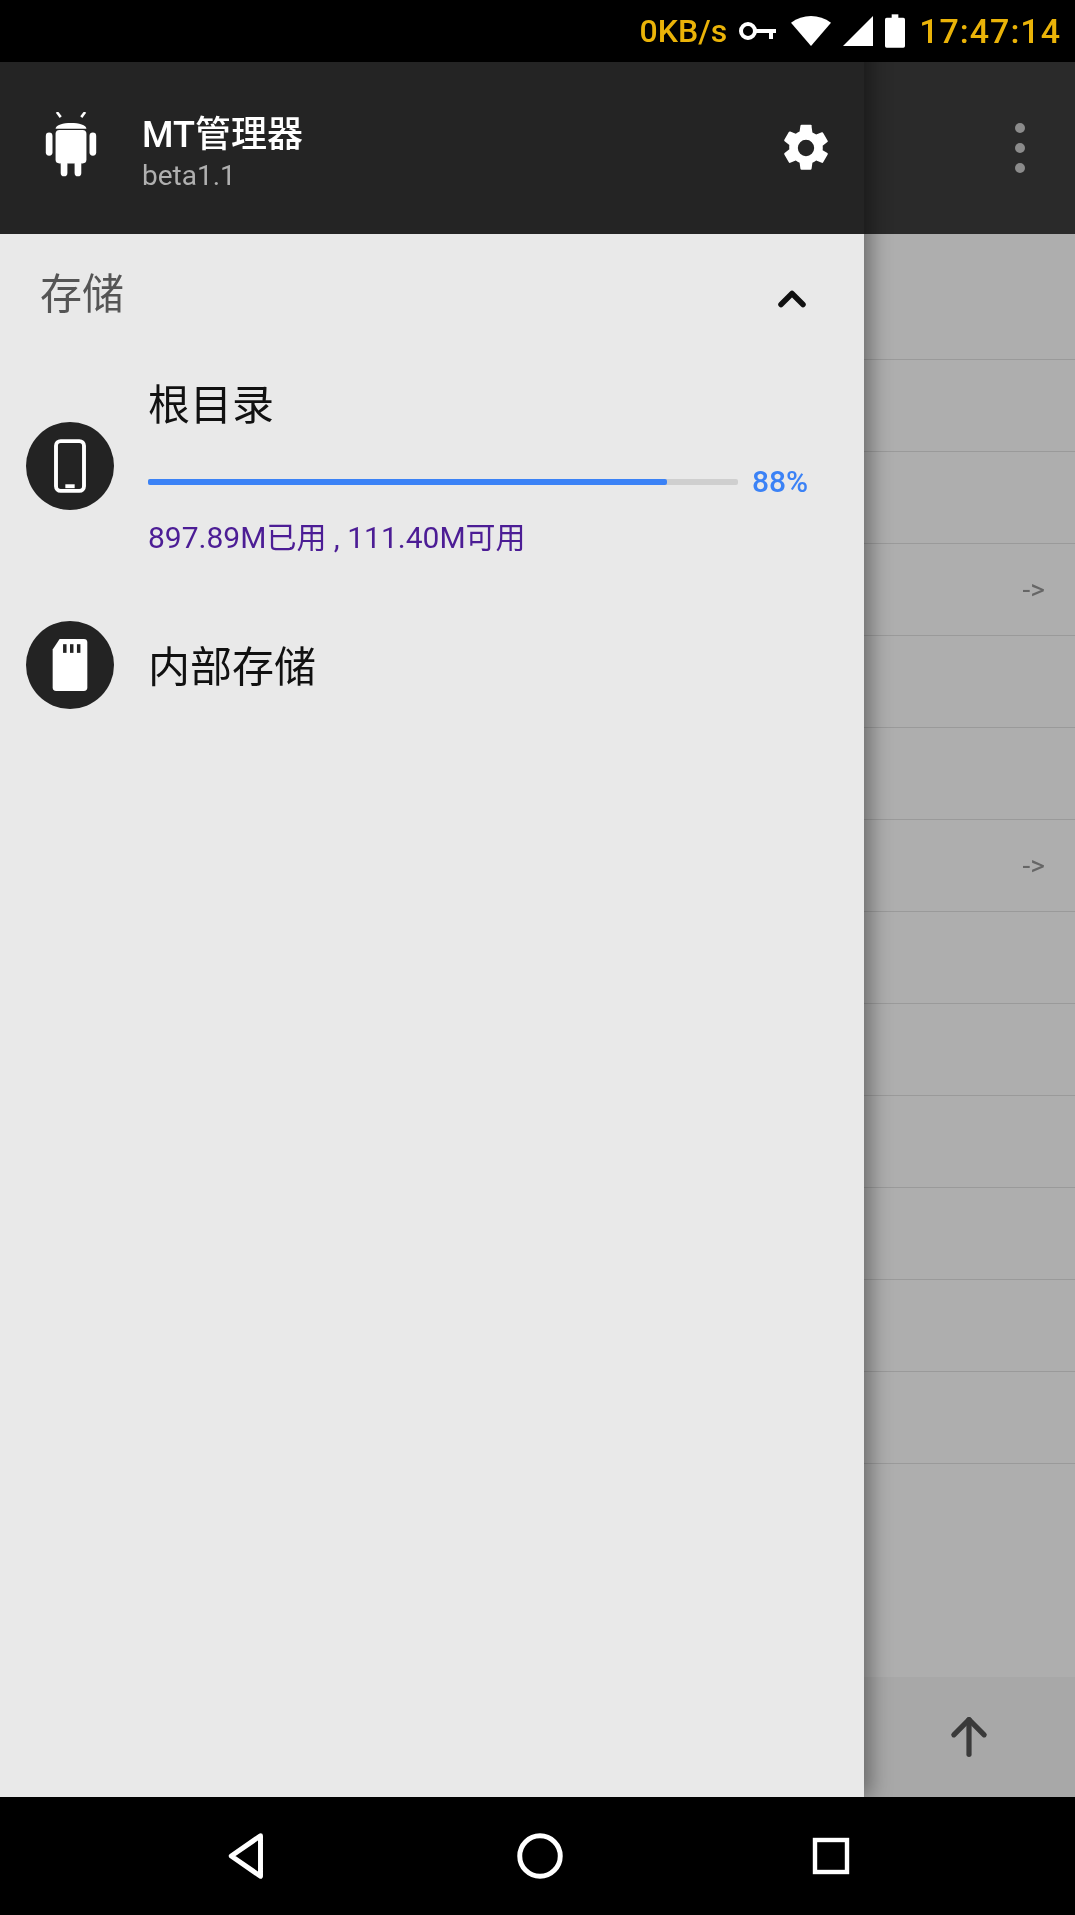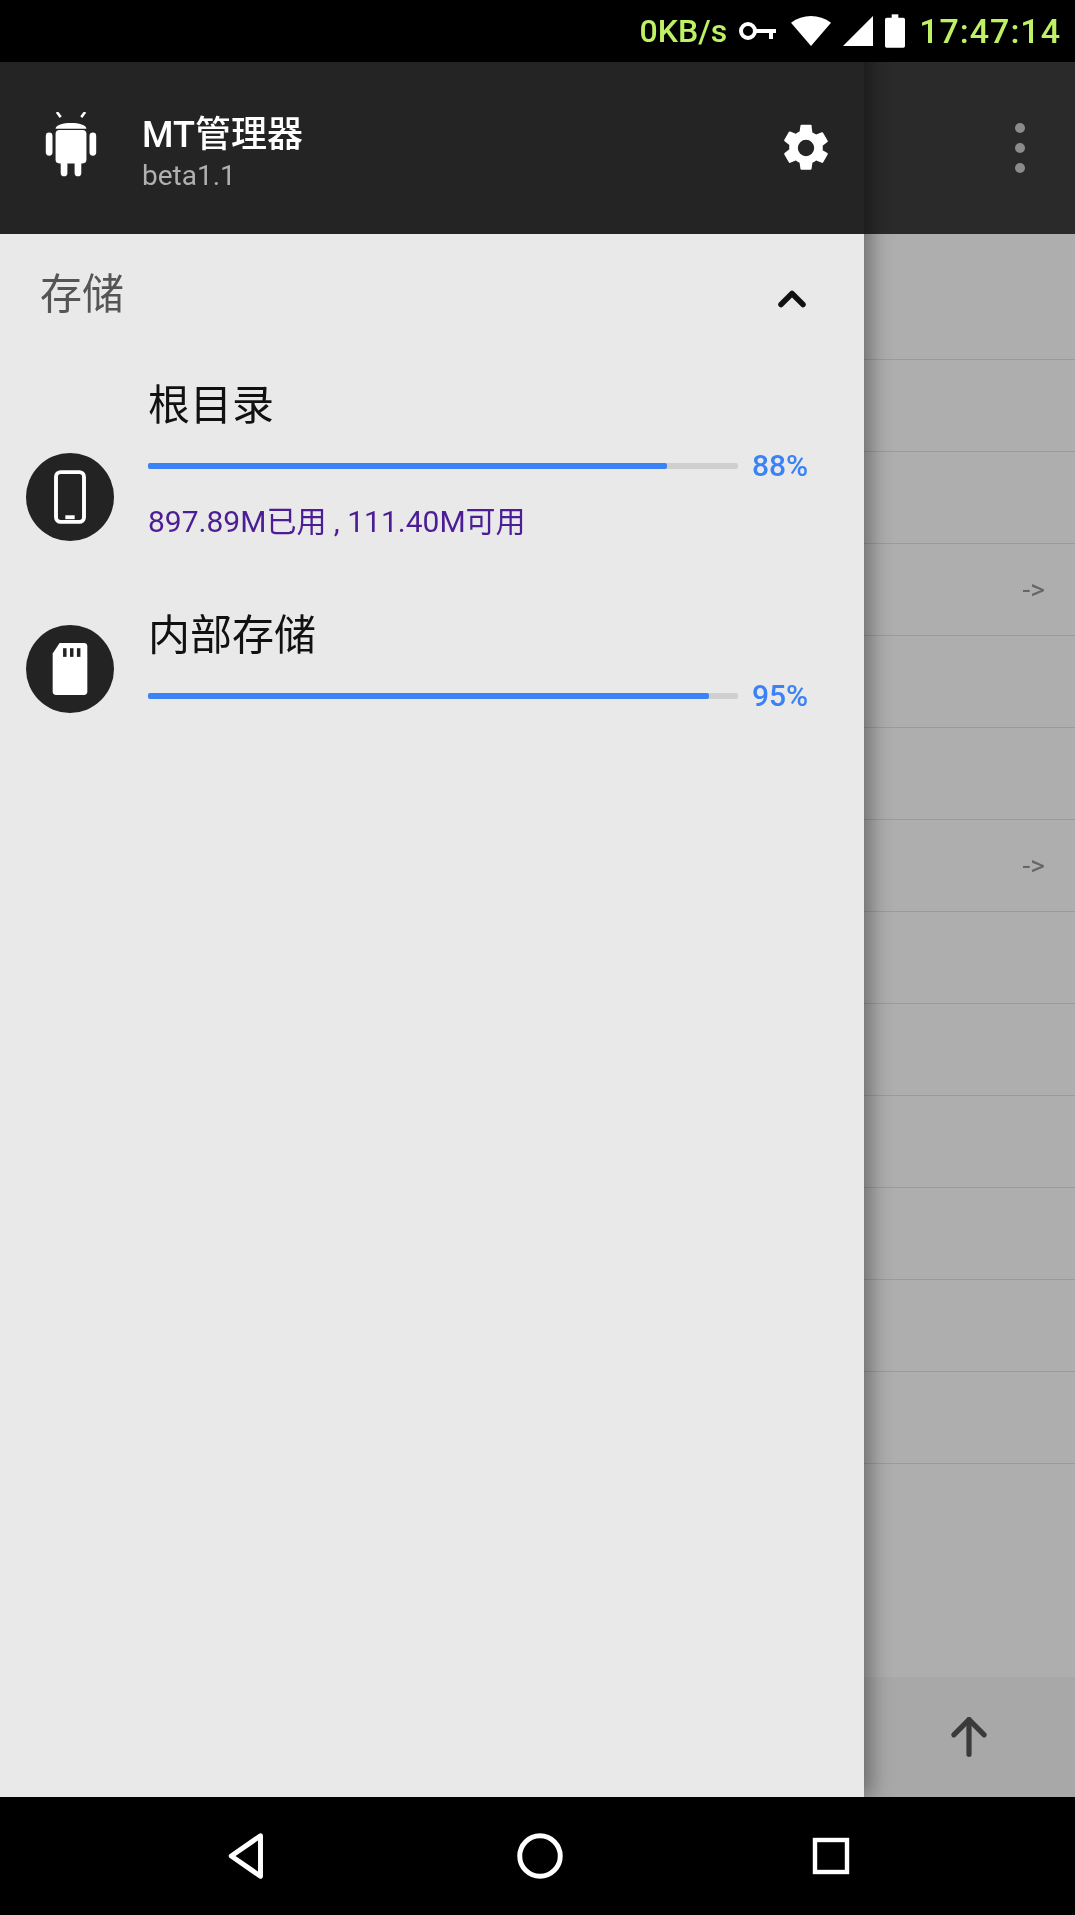--- a/index.html
+++ b/index.html
@@ -1,20 +1,20 @@
 <!DOCTYPE html>
 <html><head>
 <meta charset="utf-8">
 <style>
   * { box-sizing: border-box; margin: 0; padding: 0; }
   html, body { width: 1075px; height: 1915px; font-family: Roboto, "Noto Sans CJK SC", sans-serif; overflow: hidden; background: #000; }
   .screen { width: 1075px; height: 1915px; position: relative; background: #7a7a7a; }
 
   
-  .status-bar { position: absolute; top: 0; left: 4px; right: 0; height: 62px; background: #000; color: #bef264; display: flex; align-items: center; justify-content: flex-end; padding: 0 14px; font-size: 32px; font-weight: 500; gap: 14px; }
+  .status-bar { position: absolute; top: 0; left: 4px; right: 0; height: 62px; background: #000; color: #eab308; display: flex; align-items: center; justify-content: flex-end; padding: 0 14px; font-size: 32px; font-weight: 500; gap: 14px; }
   .status-icons { display: flex; align-items: center; gap: 12px; }
   .status-time { font-size: 34px; letter-spacing: 1px; }
 
   
   .appbar-back { position: absolute; top: 62px; left: 0; right: 0; height: 172px; background: #2a2a2a; }
   .appbar-overflow { position: absolute; right: 50px; top: 50%; transform: translateY(-50%); display: flex; flex-direction: column; gap: 10px; }
   .appbar-overflow .dot { width: 10px; height: 10px; border-radius: 50%; background: #8b8b8b; }
 
   
   .backdrop-content { position: absolute; top: 234px; left: 0; right: 0; bottom: 118px; background: #aeaeae; }
@@ -27,25 +27,25 @@
   .drawer-status { height: 62px; background: #000; }
   .drawer-header { height: 172px; background: #242424; display: flex; align-items: center; padding: 0 30px 0 40px; gap: 40px; }
   .drawer-title-block { flex: 1; }
   .drawer-title { color: #fff; font-size: 36px; font-weight: 500; }
   .drawer-subtitle { color: #b0b0b0; font-size: 28px; margin-top: 2px; }
   .gear { color: #fff; }
 
   .section-header { display: flex; align-items: flex-end; justify-content: space-between; padding: 26px 50px 26px 40px; }
   .section-title { font-size: 42px; color: #555; }
 
-  .storage-item { display: flex; align-items: flex-end; padding: 24px 40px 36px 26px; gap: 34px; }
+  .storage-item { display: flex; align-items: center; padding: 24px 40px 36px 26px; gap: 34px; }
   .storage-icon { width: 88px; height: 88px; border-radius: 50%; background: #232323; display: flex; align-items: center; justify-content: center; flex-shrink: 0; margin-top: 4px;}
   .storage-body { flex: 1; min-width: 0; }
   .storage-name { font-size: 42px; color: #111; }
-  .storage-barrow { display: flex; align-items: center; gap: 14px; margin-top: 16px; }
+  .storage-barrow { display: flex; align-items: center; gap: 14px; margin-top: 32px; }
   .storage-bar { flex: 1; height: 6px; background: #cfcfcf; position: relative; border-radius: 2px; }
   .storage-bar .fill { position: absolute; left: 0; top: 0; bottom: 0; background: #3b82f6; border-radius: 2px; }
   .storage-pct { color: #3b82f6; font-size: 30px; font-weight: 500; min-width: 72px; }
   .storage-detail { color: #4c1d95; font-size: 30px; margin-top: 14px; }
 
   
   .navbar { position: absolute; left: 0; right: 0; bottom: 0; height: 118px; background: #000; display: flex; align-items: center; justify-content: space-around; padding: 0 100px; }
   .nav-btn { color: #fff; }
 
   svg { display: block; }
@@ -141,26 +141,20 @@
       <div class="storage-icon">
         <svg width="42" height="52" viewBox="0 0 24 30" fill="#fff">
             <path d="M6 0 L20 0 Q22 0 22 2 L22 28 Q22 30 20 30 L4 30 Q2 30 2 28 L2 6 Z"></path>
             <rect x="8" y="3" width="2" height="5" fill="#232323"></rect>
             <rect x="12" y="3" width="2" height="5" fill="#232323"></rect>
             <rect x="16" y="3" width="2" height="5" fill="#232323"></rect>
           </svg>
       </div>
       <div class="storage-body">
         <div class="storage-name">内部存储</div>
-        <div class="storage-barrow">
-          <div class="storage-bar">
-              <div class="fill" id="fill1" style="width: 95%;"></div>
-            </div>
-          <span class="storage-pct">95%</span>
-        </div>
       </div>
     </div>
   </div>
 
   <div class="status-bar">
     <div class="status-icons">
       <span>0KB/s</span>
       <svg width="40" height="24" viewBox="0 0 40 24" fill="#fff">
           <circle cx="9" cy="12" r="7" fill="none" stroke="#fff" stroke-width="4"></circle>
           <rect x="15" y="10" width="22" height="4"></rect>

